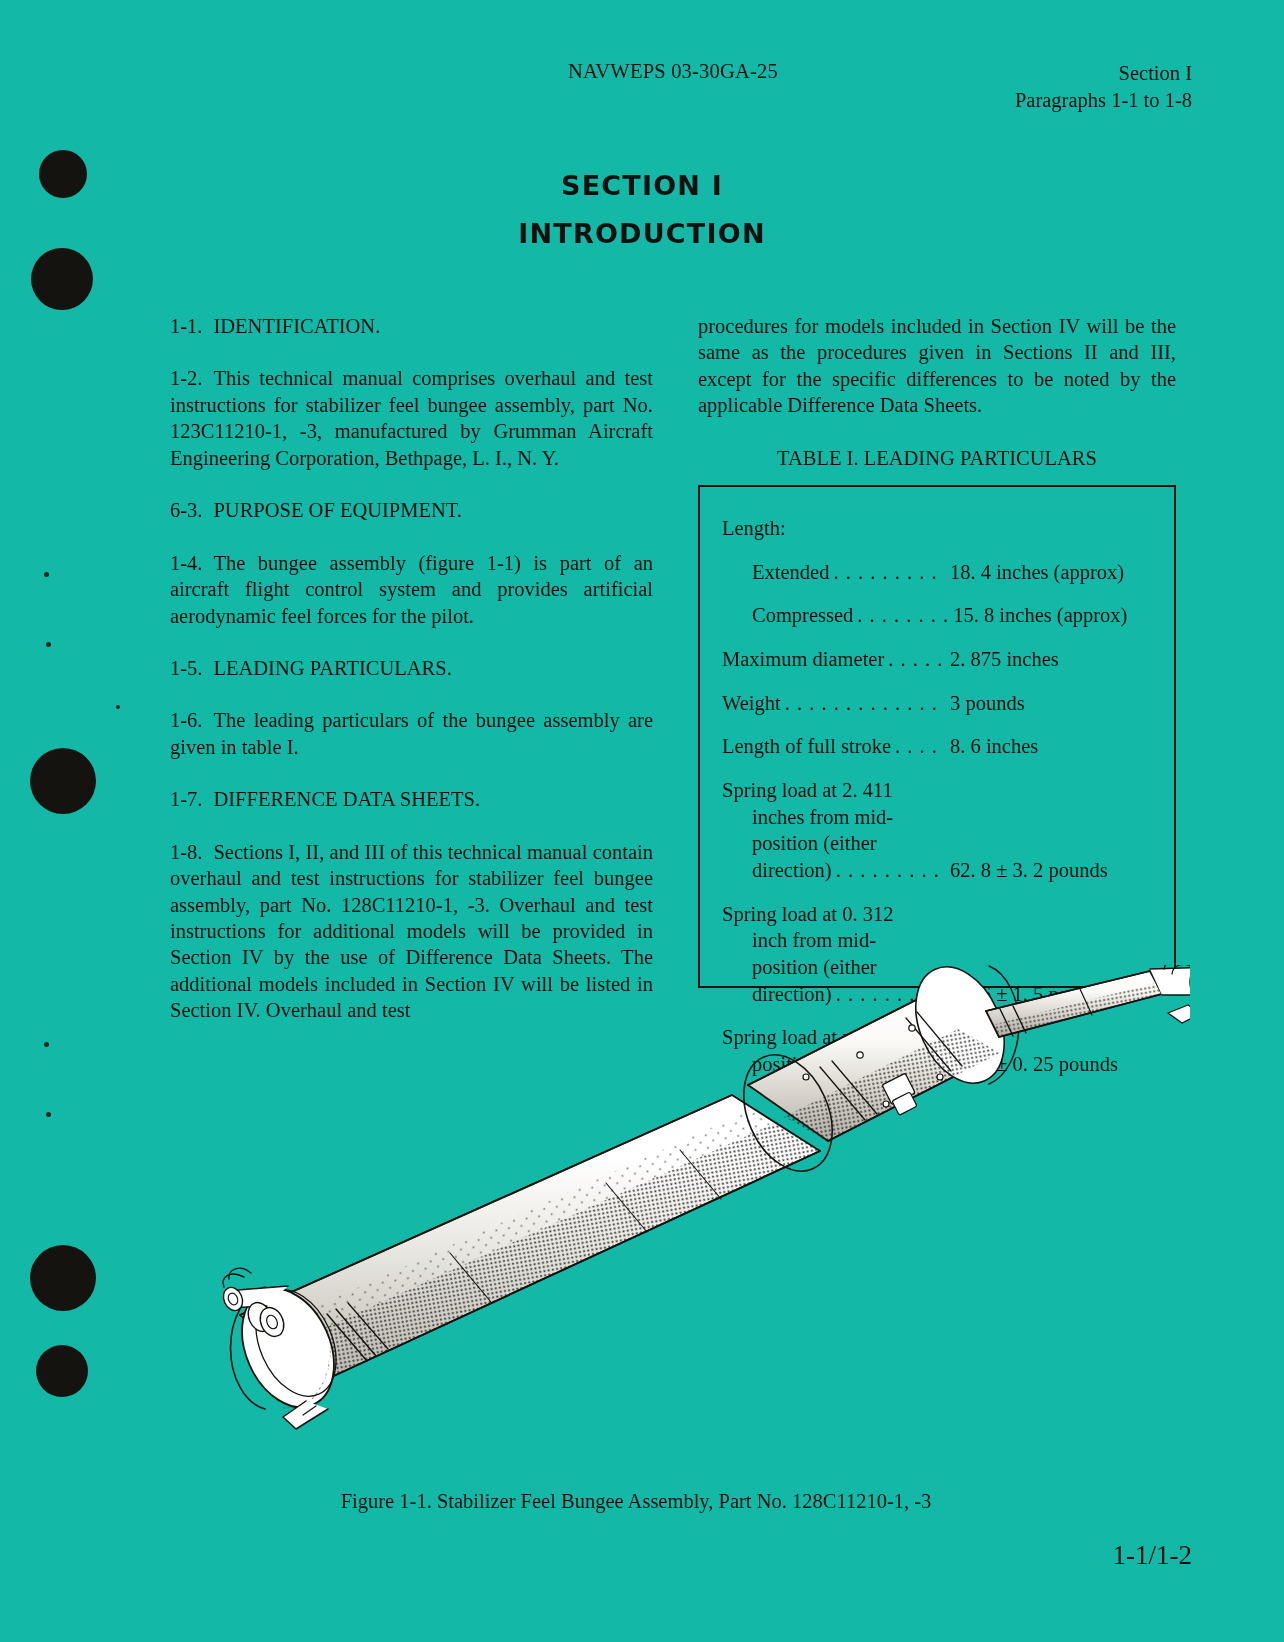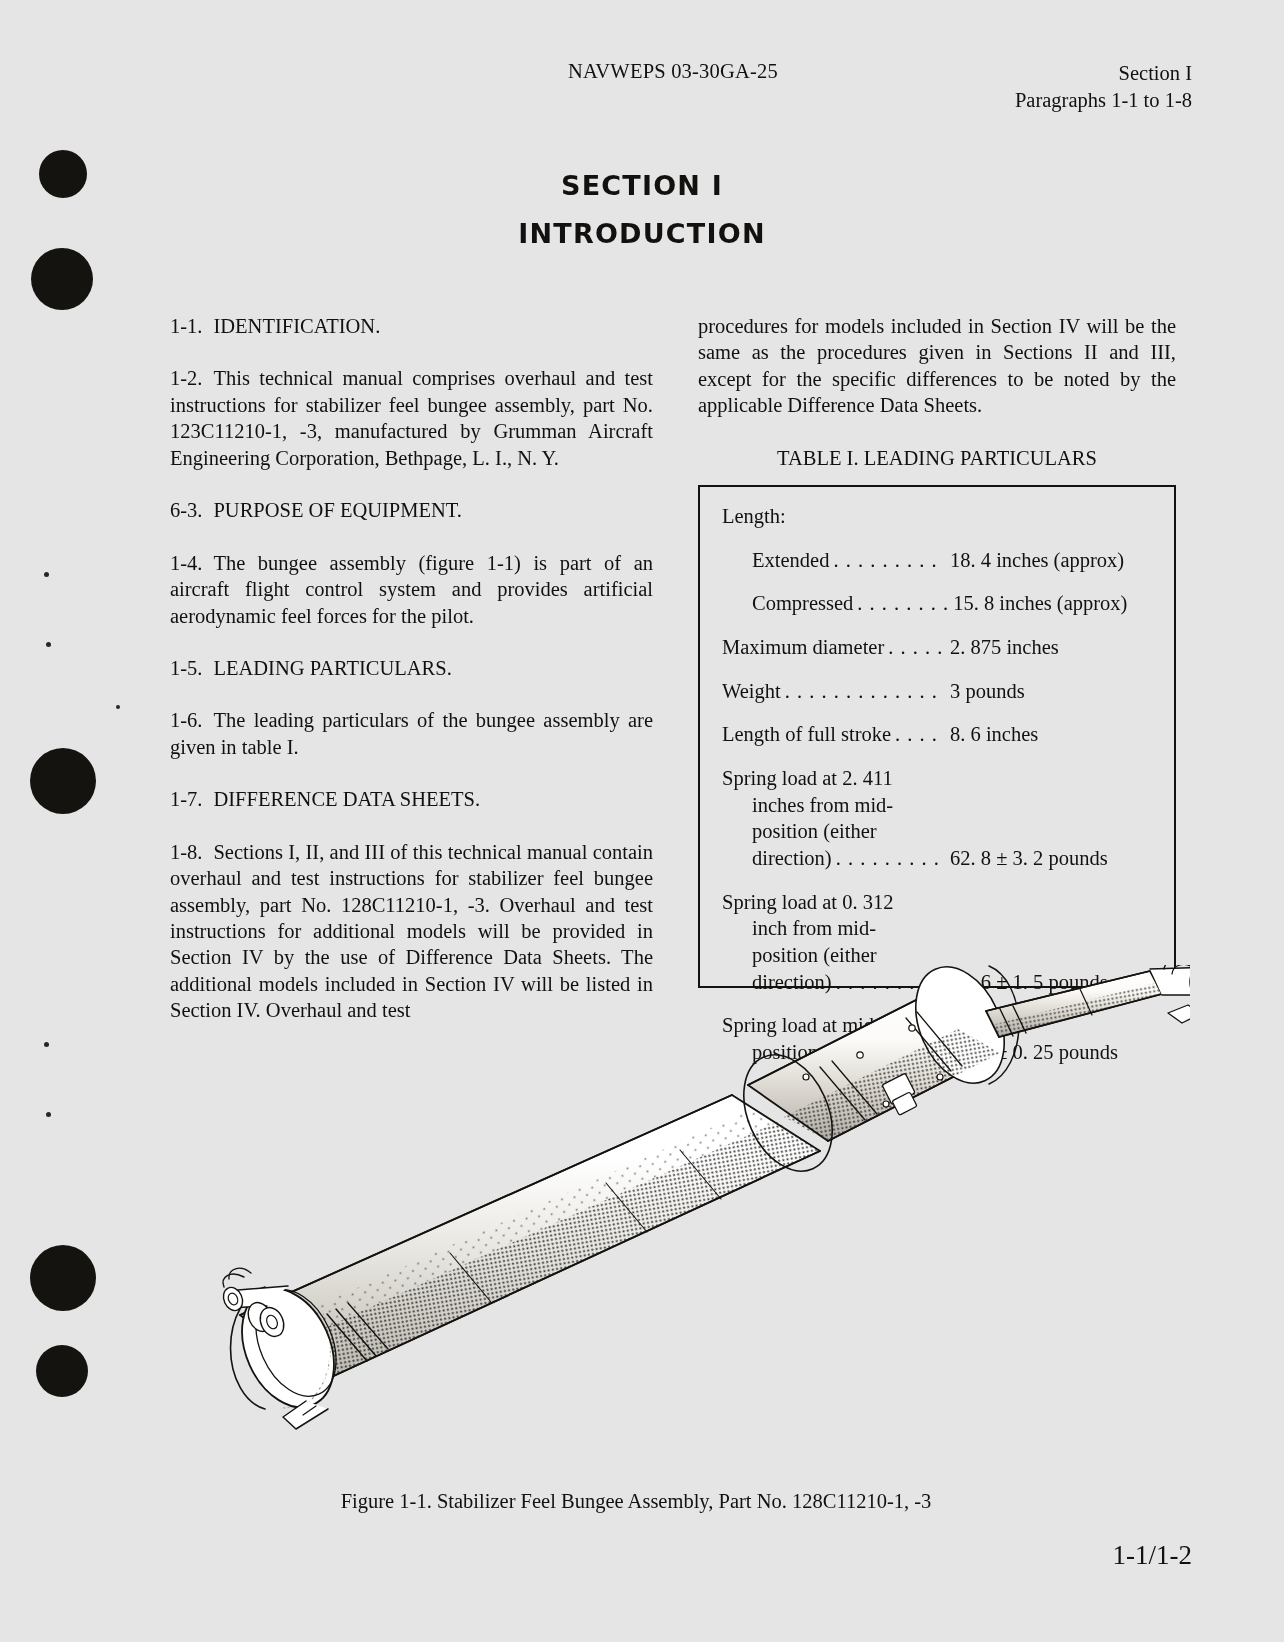--- a/index.html
+++ b/index.html
@@ -4,21 +4,21 @@
 <style>
   html, body {
     margin: 0;
     padding: 0;
     background: #ffffff;
   }
   .page {
     position: relative;
     width: 1284px;
     height: 1642px;
-    background: #e5e5e5;
+    background: #14b8a6;
     font-family: "Liberation Serif", "DejaVu Serif", serif;
     color: #13110f;
     overflow: hidden;
   }
 
   
   .hole {
     position: absolute;
     background: #15130f;
     border-radius: 50%;
@@ -82,21 +82,21 @@
 
   
   .table-caption {
     margin: 16px 0 14px 0;
     text-align: center;
     font-size: 20.5px;
     white-space: nowrap;
   }
   .lp-table {
     border: 2px solid #15130f;
-    padding: 16px 0 16px 0;
+    padding: 28px 0 16px 0;
     font-size: 20.5px;
     line-height: 1.3;
     box-sizing: border-box;
     height: 503px;
   }
   .lp-row {
     display: flex;
     align-items: baseline;
     padding: 0 10px 0 22px;
     margin-bottom: 17px;

